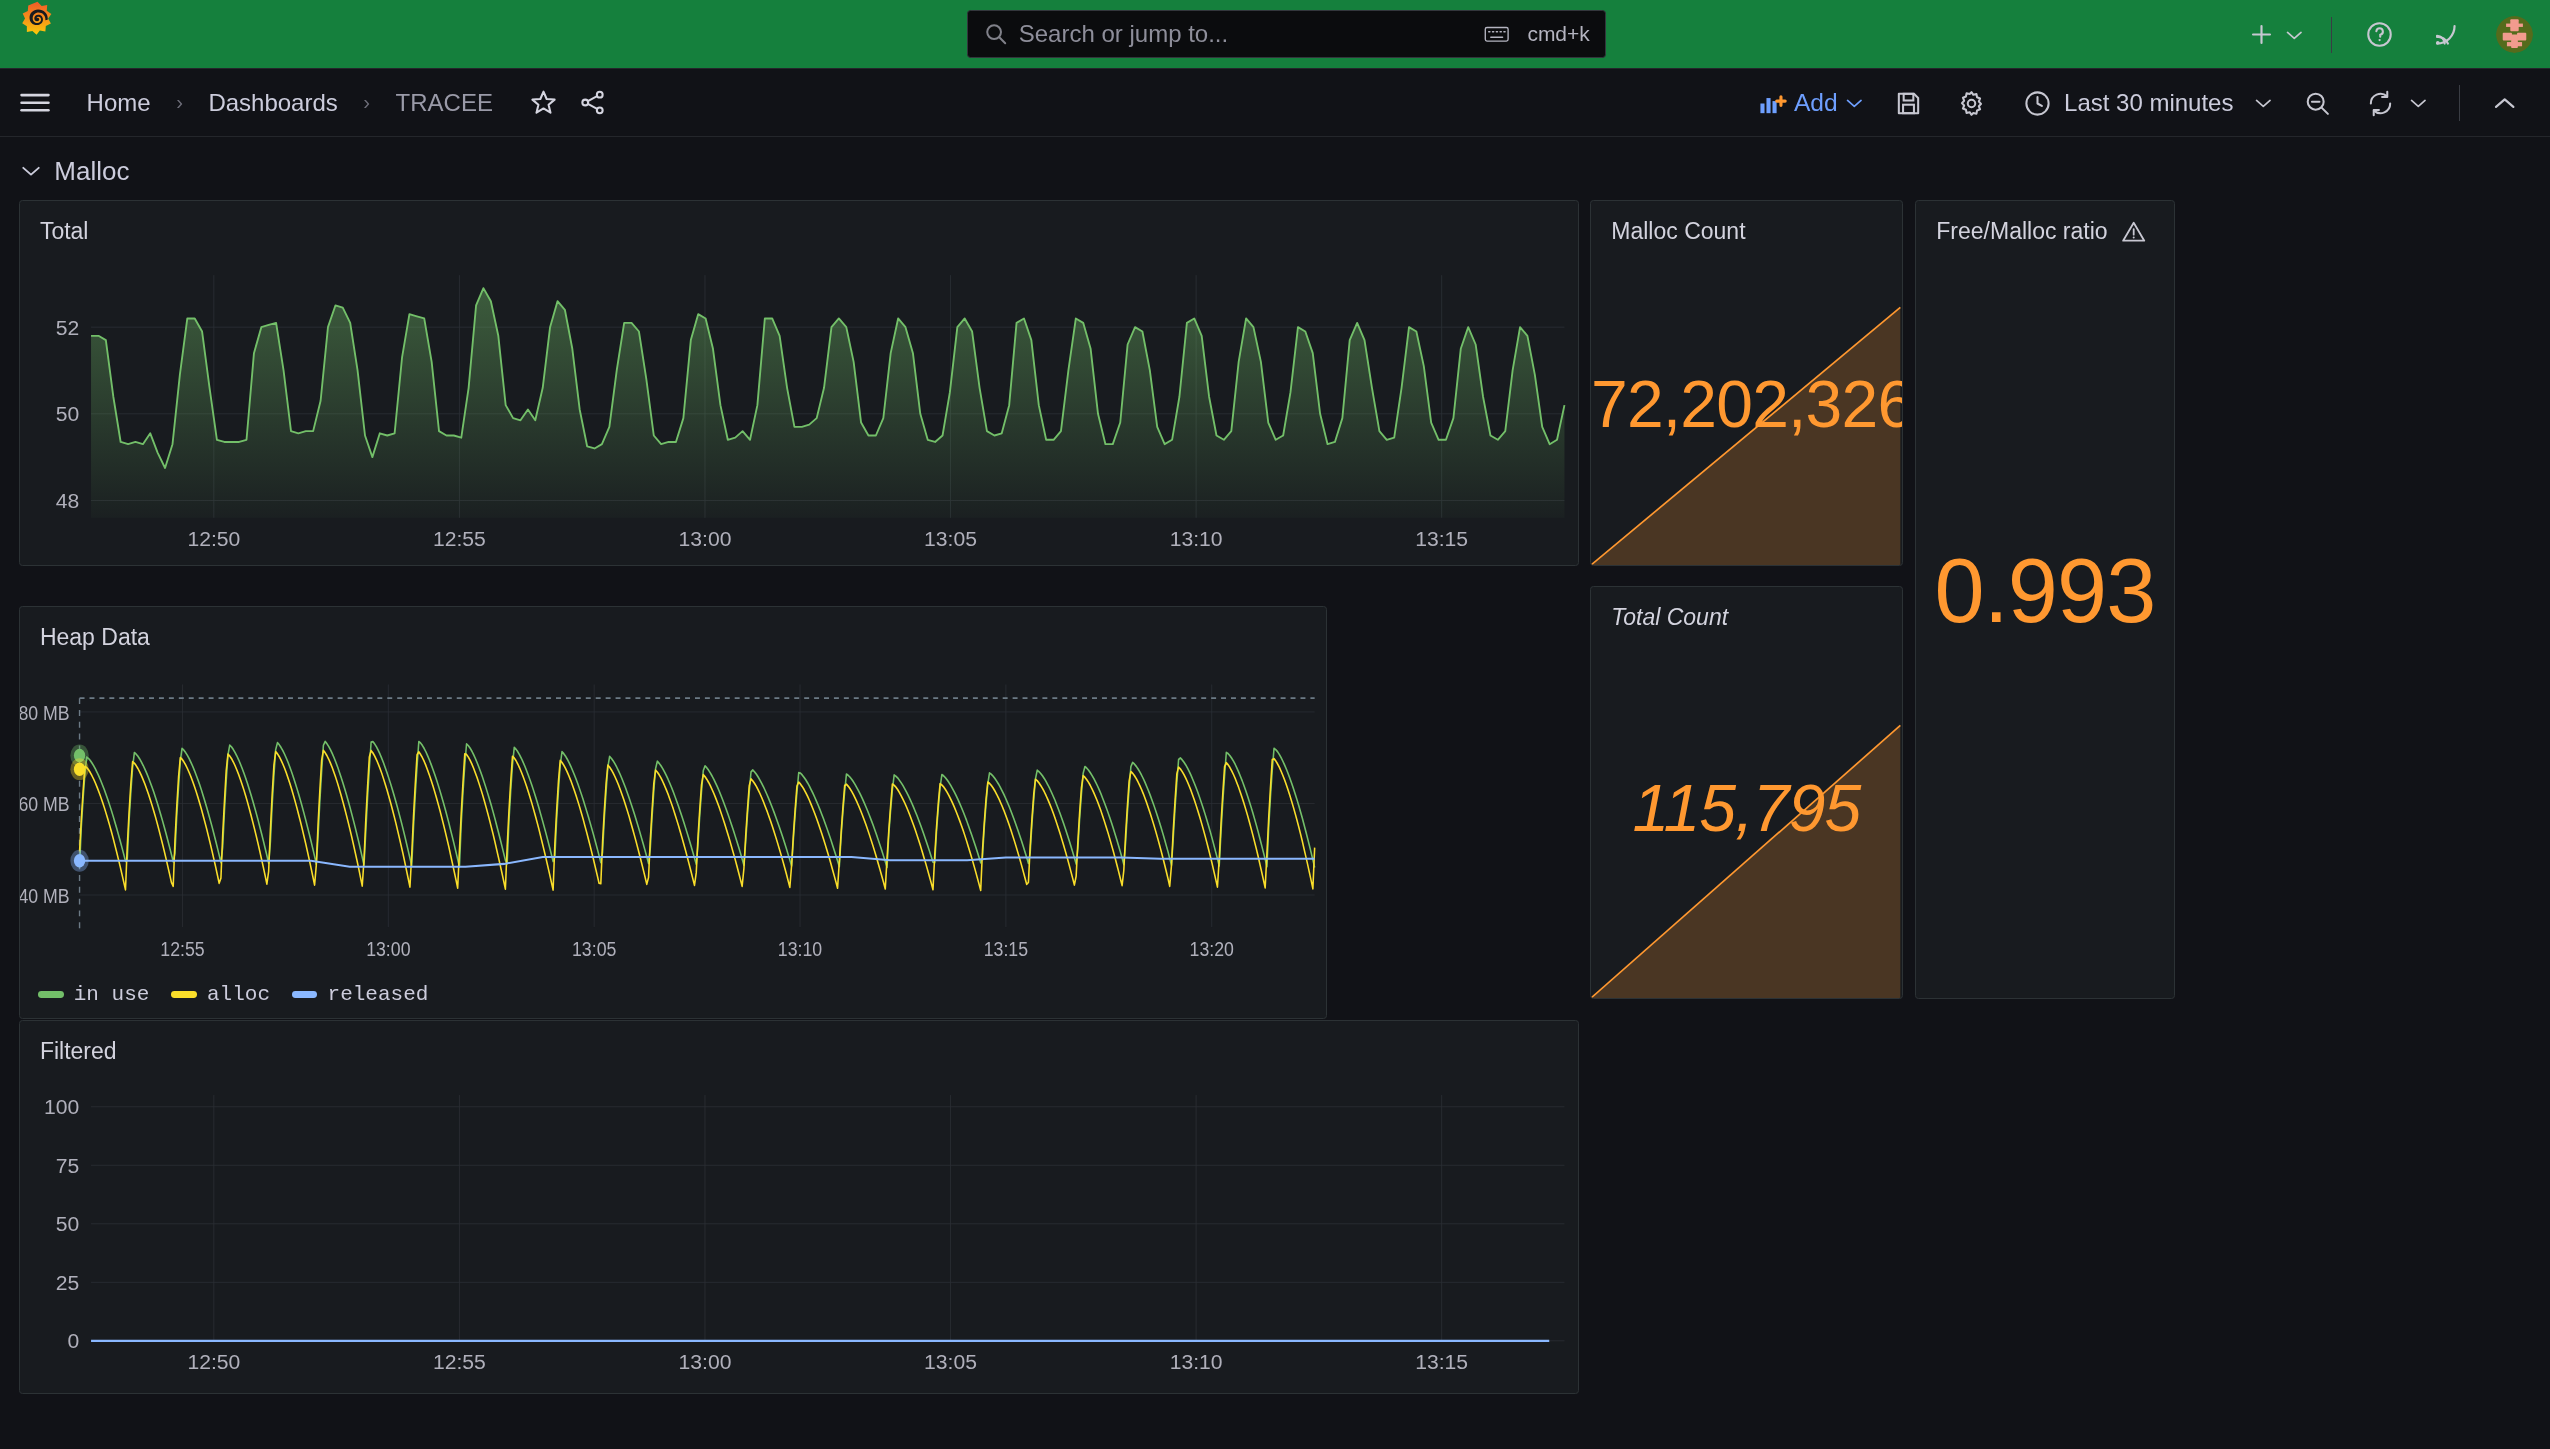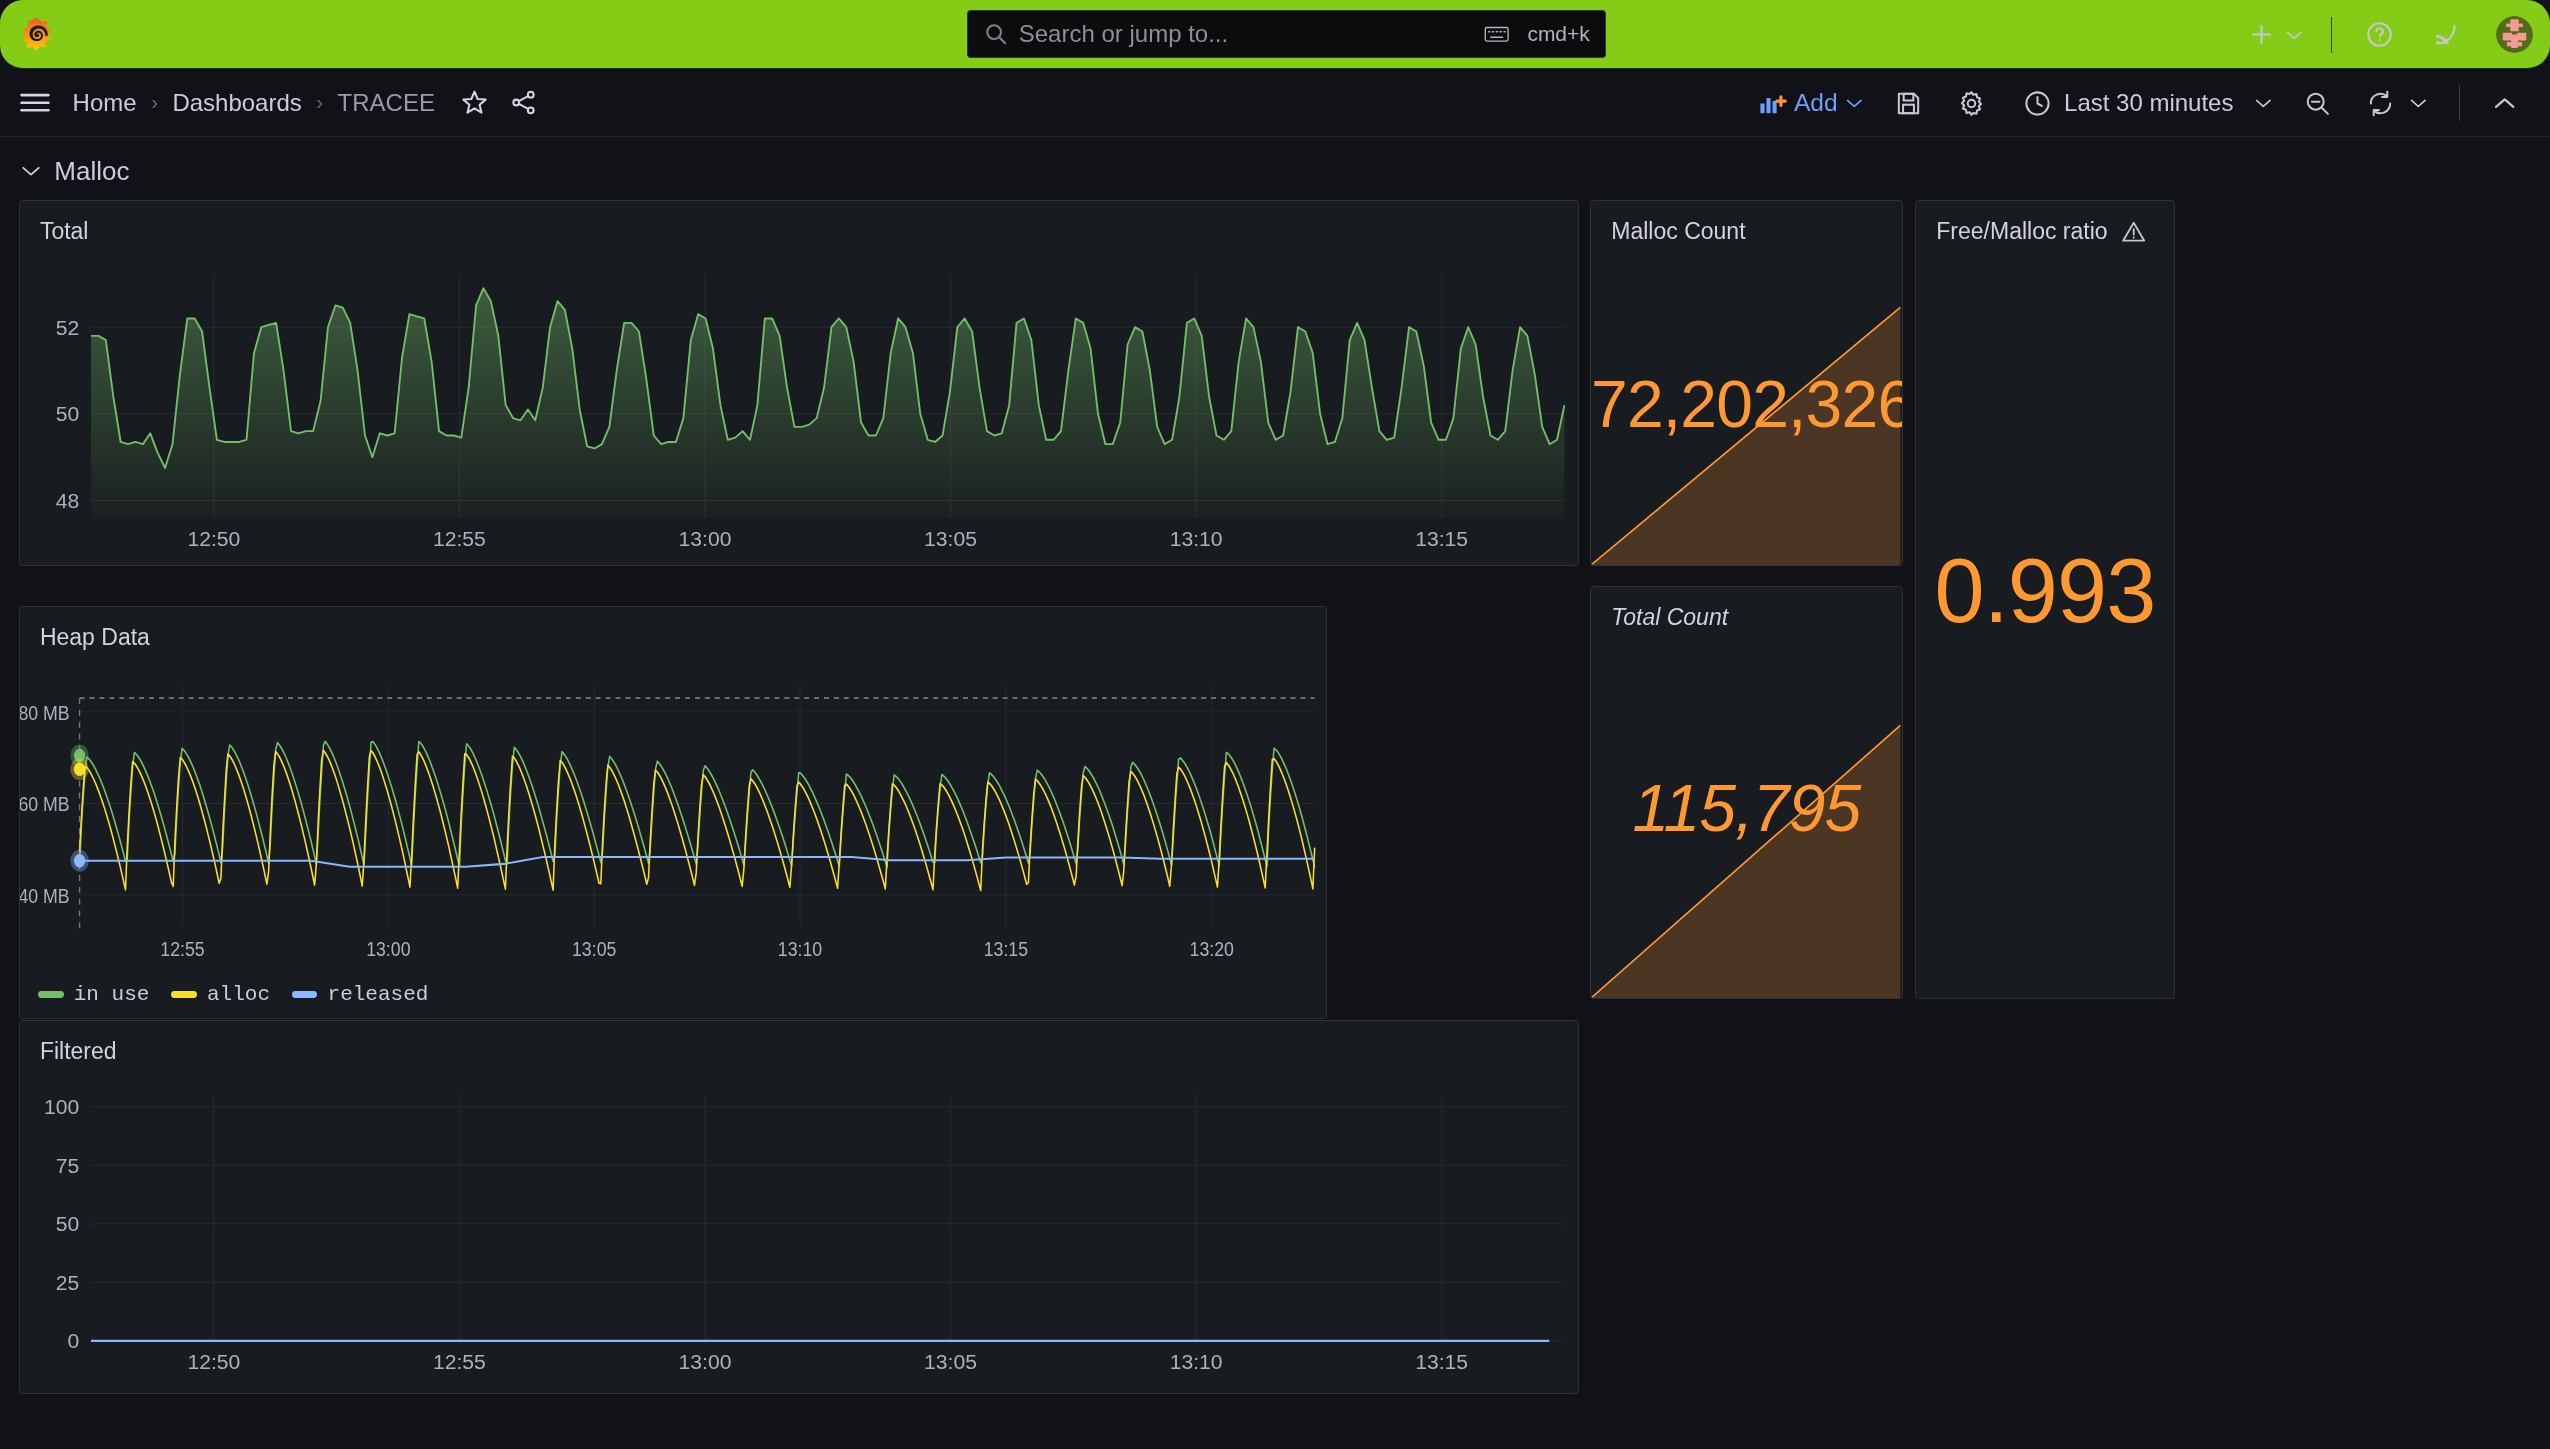--- a/index.html
+++ b/index.html
@@ -7,25 +7,24 @@
     width: 2550px; height: 1450px;
     background: #111217;
     font-family: "Liberation Sans", sans-serif;
     color: #ccccdc;
     overflow: hidden;
   }
 
   
   .topbar {
     height: 69px; width: 100%;
-    background: #84cc16;
-    display: flex; align-items: center;
+    background: #15803d;
+    display: flex; align-items: flex-start;
     position: relative;
     border-bottom: 0.8px solid #24262b;
-    border-radius: 23px;
   }
   .logo { margin-left: 18.6px; width: 37px; height: 37px; display:block; }
 
   .searchbar {
     position: absolute; left: 967px; top: 10.2px;
     width: 639px; height: 48px;
     background: #0b0c0e;
     border: 0.8px solid #33363c;
     border-radius: 3.4px;
     display: flex; align-items: center; padding: 0 15.2px;
@@ -50,21 +49,21 @@
 
   
   .navbar {
     height: 68px; width: 100%;
     background: #111217;
     display: flex; align-items: center;
     position: relative;
     border-bottom: 0.8px solid #24262b;
   }
   .hamburger { margin-left: 18.6px; width: 32px; height: 25.4px; cursor: pointer; }
-  .crumbs { display: flex; align-items: center; margin-left: 22px; gap: 1px; }
+  .crumbs { display: flex; align-items: center; margin-left: 36px; gap: 12px; }
   .crumb { font-size: 24px; color: #ccccdc; cursor: pointer; }
   .crumb.current { color: #9a9aa8; cursor: default; }
   .crumb-sep { font-size: 20.3px; color: #6e6e7a; margin: 0 13.5px; }
   .crumb-actions { display: flex; align-items: center; gap: 20.3px; margin-left: 24px; }
   .ic-star, .ic-share { width: 29px; height: 29px; cursor: pointer; }
 
   .navright {
     position: absolute; right: 15.2px; top: 0; height: 68px;
     display: flex; align-items: center;
   }

